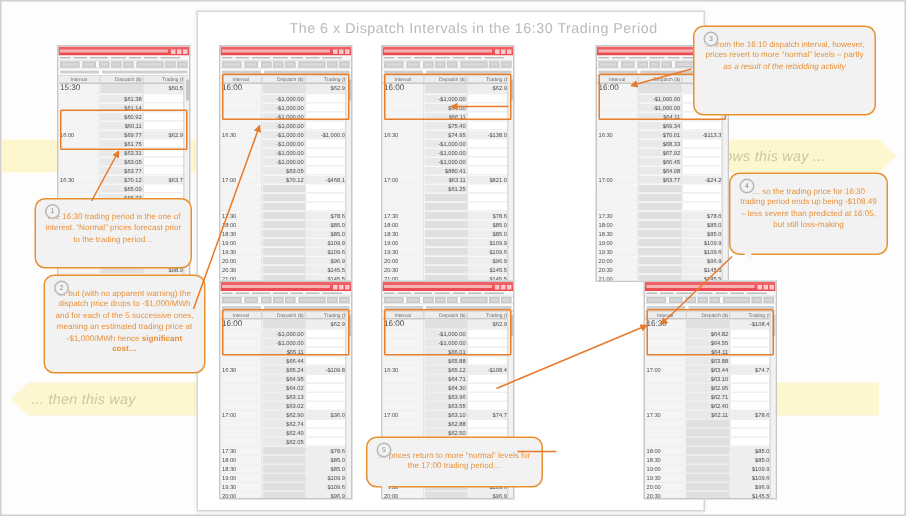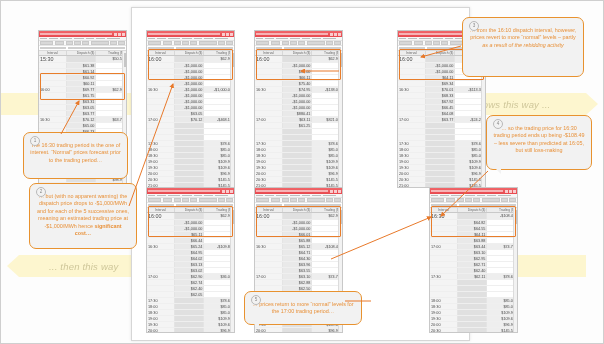--- a/index.html
+++ b/index.html
@@ -177,23 +177,24 @@
 <body>
 
 <div id="stage">
 
   <div class="band" style="left:0px;top:92px;width:585px;height:22px;"></div>
   <div class="band-arrow" style="left:585px;top:92px;"></div>
   <div class="band-label" style="left:452px;top:98px;">Time flows this way ...</div>
 
   <div class="band" style="left:18px;top:254px;width:567px;height:22px;"></div>
   <div class="band-arrow" style="left:6px;top:254px;transform:scaleX(-1);"></div>
-  <div class="band-label" style="left:48px;top:260px;">... then this way</div>
+  <div class="band-label" style="left:20px;top:260px;">... then this way</div>
 
   <div class="page-panel" style="left:130px;top:6px;width:337px;height:332px;"></div>
+  <div class="page-title" style="left:192px;top:13px;">The 6 x Dispatch Intervals in the 16:30 Trading Period</div>
 
   <div class="win" style="left:37px;top:29px;width:89px;height:158px;">
       <div class="win-title">
         <span class="tt"></span>
         <span class="btns">
           <i></i>
           <i></i>
           <i></i>
         </span>
       </div>

